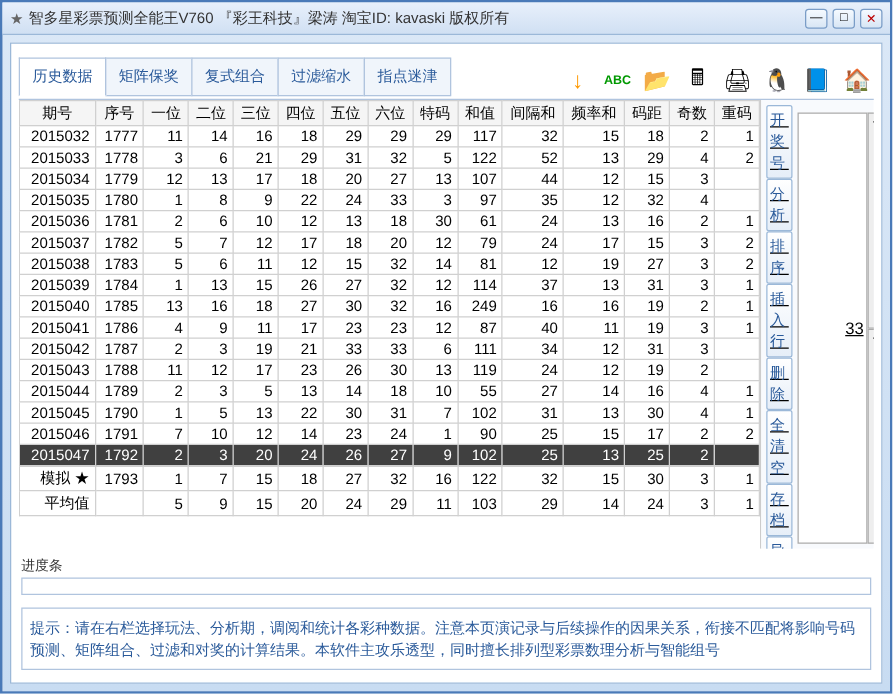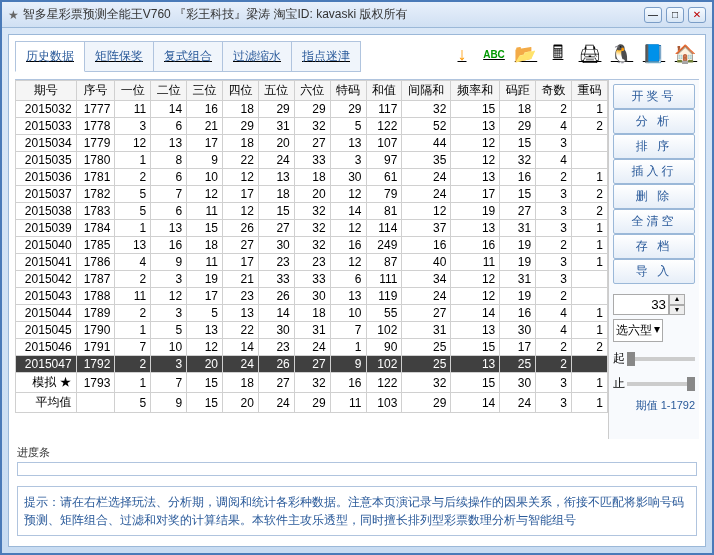--- a/index.html
+++ b/index.html
@@ -5,34 +5,34 @@
 * { box-sizing: border-box; margin: 0; padding: 0; }
 body { font-family: "Microsoft YaHei", SimSun, sans-serif; font-size: 12px; background: #fff; }
 .window { width: 714px; height: 555px; border: 2px solid #4a7ab8; background: linear-gradient(#dbe8f7, #c8dcf2); position: relative; }
 .titlebar { height: 26px; background: linear-gradient(#e8f0fb, #d0e0f3); display: flex; align-items: center; padding: 0 6px; border-bottom: 1px solid #9bb8d8; }
 .titlebar .star { color: #666; margin-right: 4px; }
 .titlebar .title { flex: 1; color: #333; font-size: 12px; }
 .titlebar .winbtns { display: flex; gap: 4px; }
 .titlebar .winbtn { width: 18px; height: 16px; border: 1px solid #7a9dc7; background: linear-gradient(#f5faff,#d8e6f5); border-radius: 3px; display: flex; align-items: center; justify-content: center; font-size: 10px; cursor: pointer; }
 .titlebar .winbtn.close { color: #b00; }
 .inner { margin: 6px; background: #fff; border: 1px solid #9bb8d8; height: calc(100% - 38px); padding: 6px; display: flex; flex-direction: column; }
-.toolbar { display: flex; align-items: flex-start; height: 36px; text-decoration: underline; }
+.toolbar { display: flex; align-items: flex-end; height: 36px; }
 .tabs { display: flex; gap: 0; }
 .tab { padding: 6px 10px; border: 1px solid #b0c4de; background: #f0f5fb; color: #2a5a9a; cursor: pointer; margin-right: -1px; }
 .tab.active { background: #fff; border-bottom-color: #fff; position: relative; z-index: 2; }
 .toolicons { margin-left: auto; display: flex; gap: 6px; align-items: center; }
 .toolicon { width: 26px; height: 26px; display: flex; align-items: center; justify-content: center; cursor: pointer; font-size: 18px; }
 .content { display: flex; flex: 1; margin-top: 2px; border-top: 1px solid #b0c4de; overflow: hidden; }
 .tablewrap { flex: 1; overflow: auto; border-right: 1px solid #ccc; }
 table { border-collapse: collapse; width: 100%; font-size: 12px; }
 th, td { border: 1px solid #d0d0d0; padding: 1px 4px; text-align: right; white-space: nowrap; height: 17px; }
 th { background: #f5f5f5; text-align: center; font-weight: normal; }
 td:first-child, td:nth-child(2) { }
 tr.selected td { background: #404040; color: #fff; }
-.rightpanel { width: 90px; padding: 4px; display: flex; flex-direction: column; gap: 4px; background: #f8fafd; }
+.rightpanel { width: 90px; padding: 4px; display: flex; gap: 4px; background: #f8fafd; text-decoration: underline; }
 .rbtn { border: 1px solid #9bb8d8; background: linear-gradient(#fff,#e6eef8); padding: 3px 2px; text-align: center; cursor: pointer; color: #2a5a9a; font-size: 12px; border-radius: 2px; letter-spacing: 3px; }
 .spinner { display: flex; margin-top: 6px; }
 .spinner input { width: 56px; text-align: right; padding: 2px; border: 1px solid #aaa; }
 .spinbtns { width: 16px; display: flex; flex-direction: column; }
 .spinbtns div { flex: 1; border: 1px solid #aaa; background: #eee; font-size: 7px; text-align: center; cursor: pointer; }
 .combo { width: 50px; border: 1px solid #aaa; padding: 2px; background: #fff; display: flex; justify-content: space-between; cursor: pointer; }
 .sliderrow { display: flex; align-items: center; gap: 2px; margin-top: 4px; font-size: 12px; }
 .slider { flex: 1; height: 4px; background: #ccc; position: relative; }
 .slider .thumb { position: absolute; width: 8px; height: 14px; background: #888; top: -5px; }
 .rangeinfo { text-align: right; color: #2a5a9a; font-size: 11px; margin-top: 2px; }

